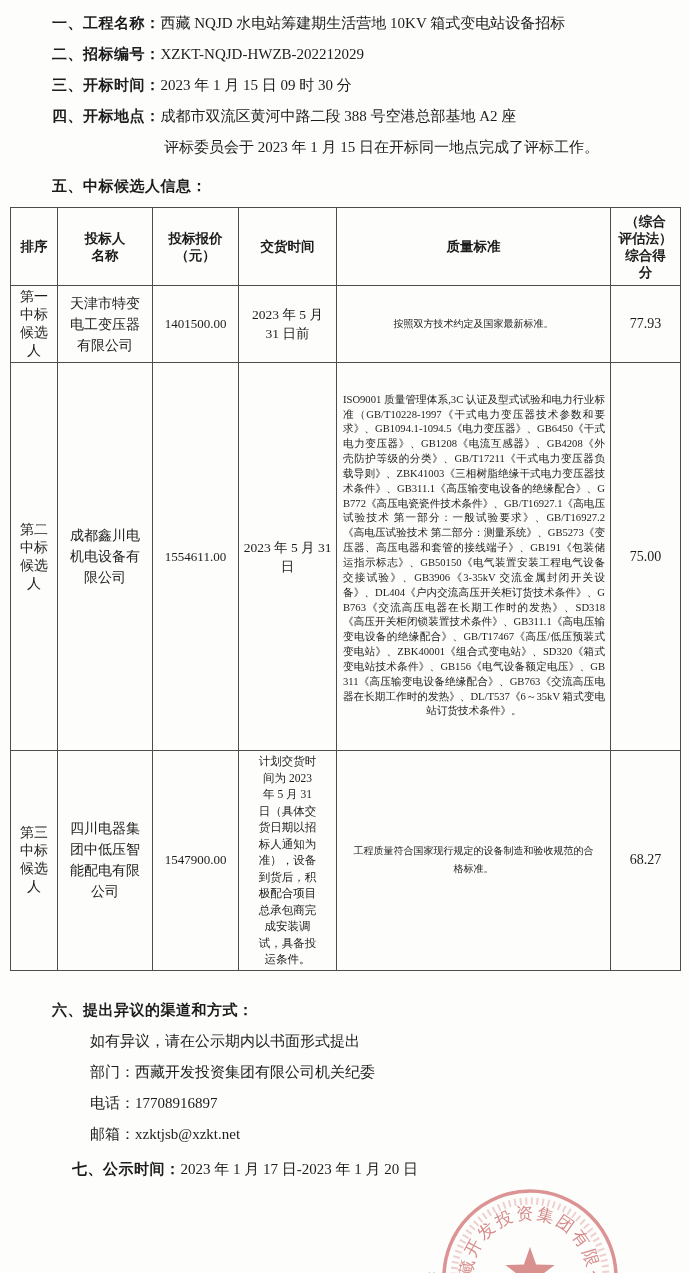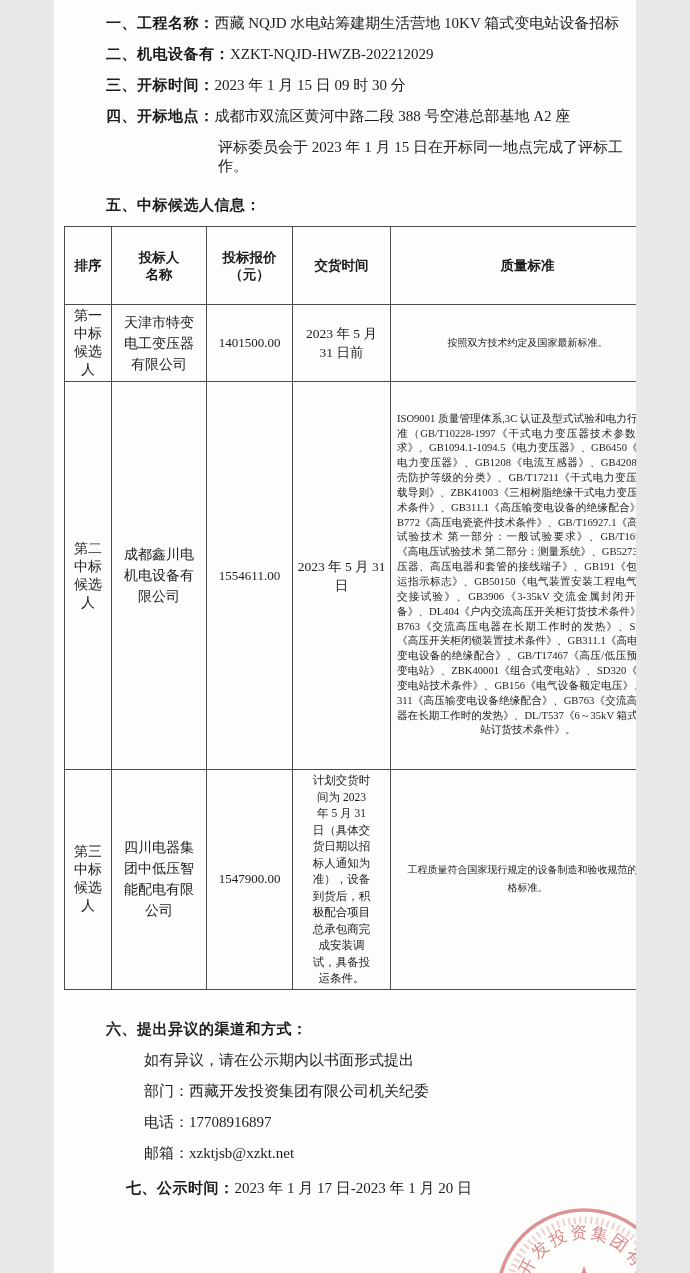--- a/index.html
+++ b/index.html
@@ -1,19 +1,19 @@
 <!DOCTYPE html>
 <html><head>
 <meta charset="utf-8">
 <style>
   * { margin:0; padding:0; box-sizing:border-box; }
   html,body { background:#e8e8e8; }
   .page {
     position:relative;
-    width:582px; height:1273px;
+    width:690px; height:1273px;
     margin:0 auto;
     background:#fdfdfc;
     font-family:"Liberation Serif","DejaVu Serif",serif;
     color:#1c1c1c;
     padding:14px 10px 0 10px;
     overflow:hidden;
   }
   .top-items { margin-left:42px; }
   .doc-line { font-size:15px; line-height:19px; margin-bottom:12px; }
   .doc-line .lbl { font-weight:bold; letter-spacing:0.5px; }
@@ -63,21 +63,21 @@
 </head>
 <body>
 
 <div class="page">
 
   <div class="top-items">
     <div class="doc-line">
       <span class="lbl">一、工程名称：</span><span class="val">西藏 NQJD 水电站筹建期生活营地 10KV 箱式变电站设备招标</span>
     </div>
     <div class="doc-line">
-      <span class="lbl">二、机电设备有：</span><span class="val">XZKT-NQJD-HWZB-202212029</span>
+      <span class="lbl">二、招标编号：</span><span class="val">XZKT-NQJD-HWZB-202212029</span>
     </div>
     <div class="doc-line">
       <span class="lbl">三、开标时间：</span><span class="val">2023 年 1 月 15 日 09 时 30 分</span>
     </div>
     <div class="doc-line">
       <span class="lbl">四、开标地点：</span><span class="val">成都市双流区黄河中路二段 388 号空港总部基地 A2 座</span>
     </div>
     <div class="doc-line cont">
       <span class="val">评标委员会于 2023 年 1 月 15 日在开标同一地点完成了评标工作。</span>
     </div>

